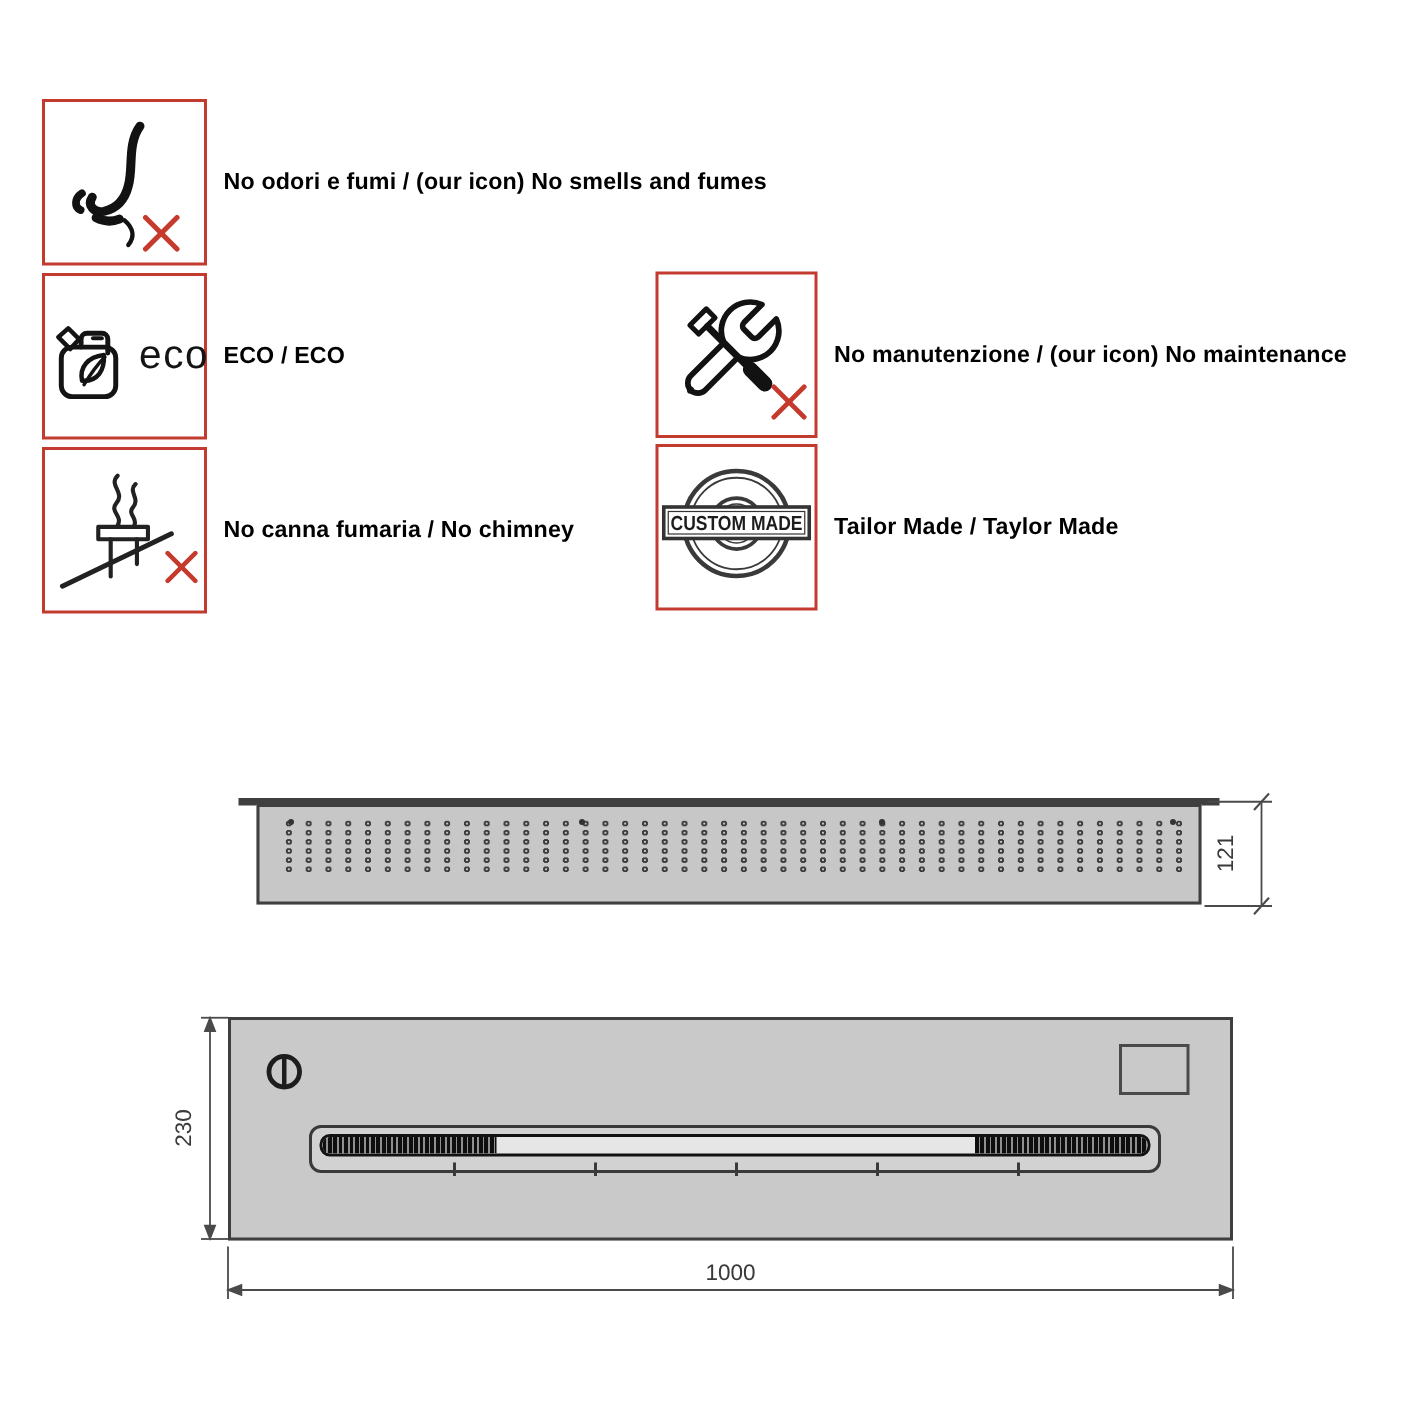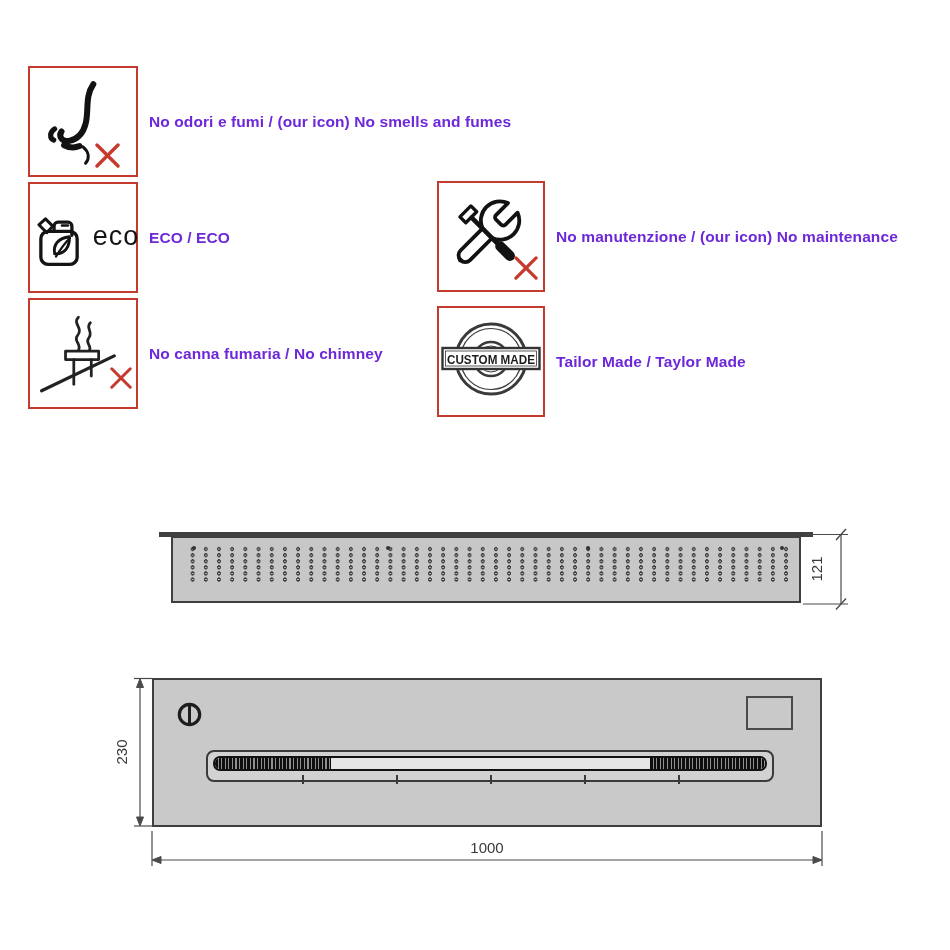--- a/index.html
+++ b/index.html
@@ -6,26 +6,26 @@
   .page{position:relative;width:950px;height:950px;background:#ffffff;overflow:hidden;
         font-family:"Liberation Sans",sans-serif;}
 
   
   .feature{position:absolute;display:flex;align-items:center;gap:11px;}
   .icon-box{width:110px;height:111px;border:2px solid #c23b2e;background:#fff;
             position:relative;display:flex;align-items:center;justify-content:center;
             box-sizing:border-box;flex:none;}
   .icon-box svg.main{display:block;}
   .cross{position:absolute;}
-  .feature .label{font-weight:bold;font-size:15.5px;color:#6d28d9;white-space:nowrap;letter-spacing:.1px;}
+  .feature .label{font-weight:bold;font-size:15.5px;color:#000000;white-space:nowrap;letter-spacing:.1px;}
   .f-nose{left:28px;top:66px;}
   .f-eco{left:28px;top:182px;}
   .f-chimney{left:28px;top:298px;}
   .f-tools{left:437px;top:181px;}
-  .f-custom{left:437px;top:306px;align-items:center;}
+  .f-custom{left:437px;top:296px;align-items:center;}
   .eco-col{display:flex;align-items:center;}
   .eco-caption{font-size:27px;color:#141414;line-height:1;margin-top:-2px;letter-spacing:1px;}
 
   
   .tv-lip{position:absolute;left:159px;top:532px;width:654px;height:5px;background:#3f3f3f;}
   .tv-body{position:absolute;left:171px;top:536px;width:630px;height:67px;background:#c7c7c7;
            border:2px solid #3f3f3f;box-sizing:border-box;}
   .tv-holes{position:absolute;left:13px;top:8px;right:9px;height:37px;
             background-image:radial-gradient(circle 2.1px at 50% 50%, rgba(0,0,0,0) 0.85px, #3d3d3d 0.95px 2.0px, rgba(0,0,0,0) 2.1px);
             background-size:13.2px 6.1px;}

